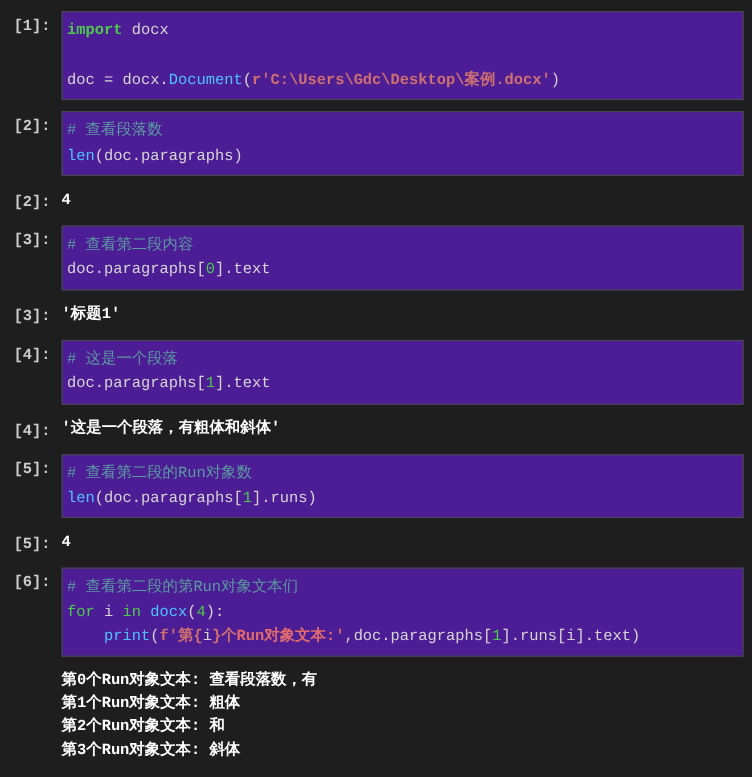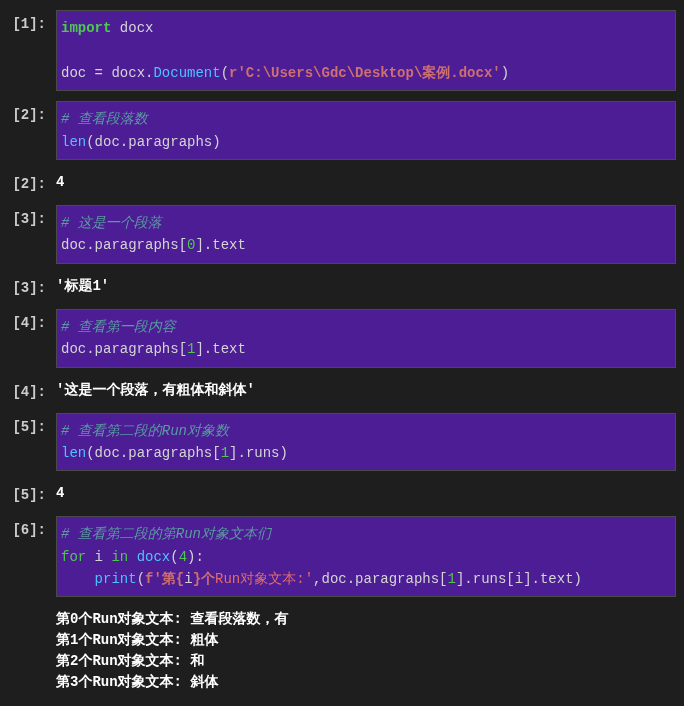--- a/index.html
+++ b/index.html
@@ -36,24 +36,24 @@
   line-height: 1.5;
 }
 .out-text { font-weight: normal; }
 .kw { color: #4ec94e; font-weight: normal; }
 .tok-import { color: #4ec94e; font-weight: bold; }
 .tok-white { color: #d4d4d4; }
 .tok-class { color: #4fc1ff; }
 .tok-func { color: #4fc1ff; }
 .tok-op { color: #d4d4d4; }
 .tok-str { color: #ce7070; font-weight: bold; }
-.tok-comment { color: #5a9aa0; font-style: italic; }
+.tok-comment { color: #5a9aa0; }
 .tok-num { color: #4ec94e; }
 .tok-print { color: #4fc1ff; }
-.tok-red { color: #e06c6c; font-weight: normal; }
+.tok-red { color: #e06c6c; font-weight: bold; }
 pre { white-space: pre; font-family: inherit; }
 </style>
 </head>
 <body>
 
 <div class="cell">
   <div class="prompt">[1]:</div>
   <div class="code-block">
 <pre><span class="tok-import">import</span><span class="tok-white"> docx</span>
 
@@ -70,34 +70,34 @@
 </div>
 
 <div class="cell">
   <div class="prompt">[2]:</div>
   <div class="output-block">4</div>
 </div>
 
 <div class="cell">
   <div class="prompt">[3]:</div>
   <div class="code-block">
-<pre><span class="tok-comment"># 这是一个段落</span>
+<pre><span class="tok-comment"># 查看第二段内容</span>
 <span class="tok-white">doc.</span><span class="tok-white">paragraphs</span><span class="tok-op">[</span><span class="tok-num">0</span><span class="tok-op">].</span><span class="tok-white">text</span></pre>
   </div>
 </div>
 
 <div class="cell">
   <div class="prompt">[3]:</div>
   <div class="output-block">'标题1'</div>
 </div>
 
 <div class="cell">
   <div class="prompt">[4]:</div>
   <div class="code-block">
-<pre><span class="tok-comment"># 查看第一段内容</span>
+<pre><span class="tok-comment"># 这是一个段落</span>
 <span class="tok-white">doc.</span><span class="tok-white">paragraphs</span><span class="tok-op">[</span><span class="tok-num">1</span><span class="tok-op">].</span><span class="tok-white">text</span></pre>
   </div>
 </div>
 
 <div class="cell">
   <div class="prompt">[4]:</div>
   <div class="output-block">'这是一个段落，有粗体和斜体'</div>
 </div>
 
 <div class="cell">

